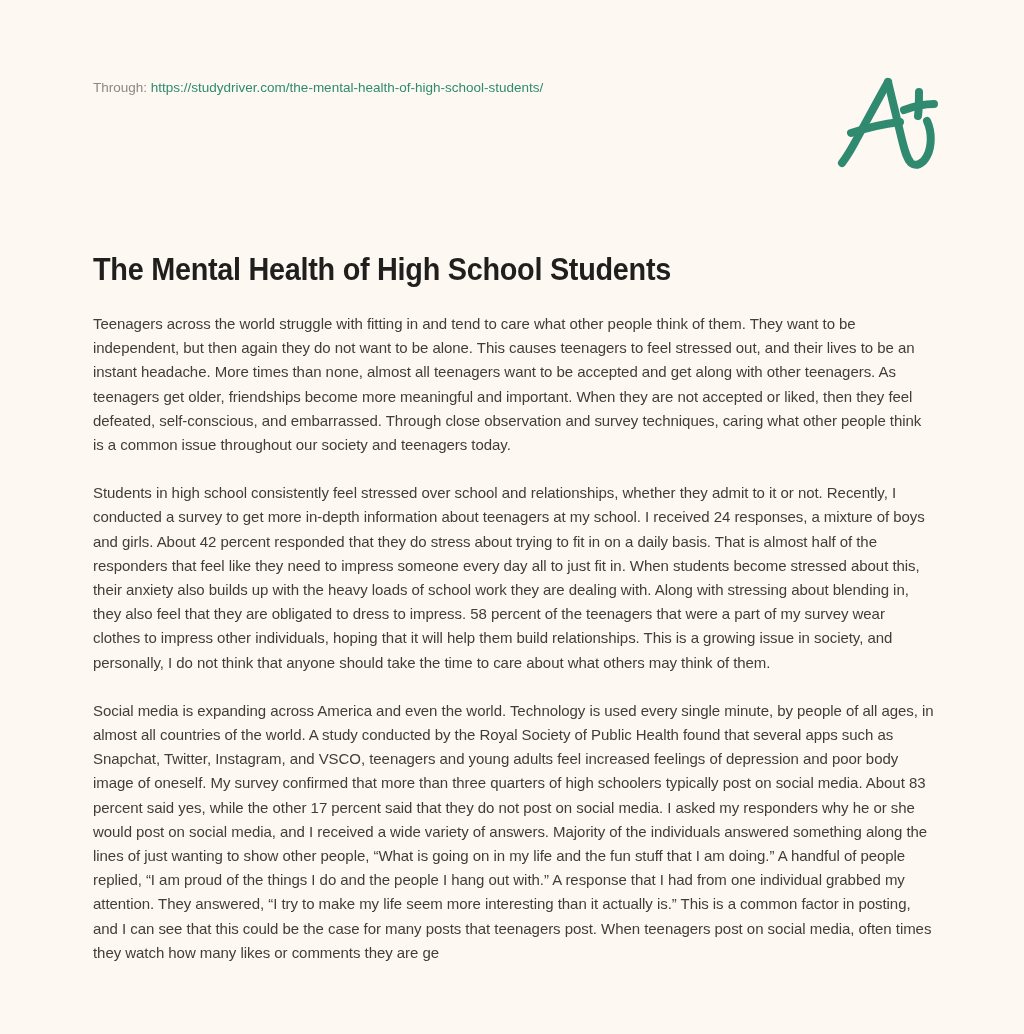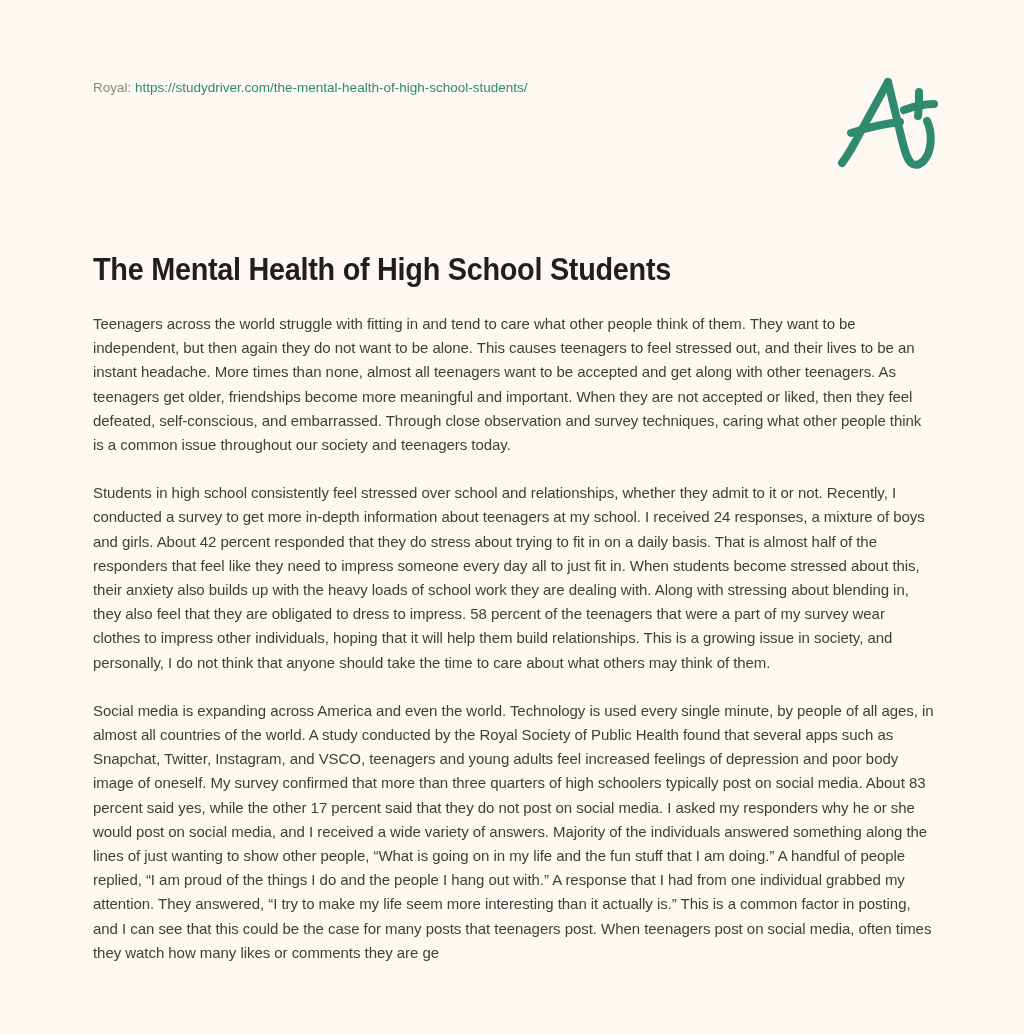--- a/index.html
+++ b/index.html
@@ -111,21 +111,21 @@
     margin-bottom: 0;
   }
 </style>
 </head>
 <body>
 
 <div class="page">
 
   <div class="header">
     <div class="source-line">
-      <span class="source-label">Royal:</span>
+      <span class="source-label">Through:</span>
       <a class="source-url" href="#">https://studydriver.com/the-mental-health-of-high-school-students/</a>
     </div>
   </div>
 
   <div class="logo">
     <svg viewBox="0 0 118 112" xmlns="http://www.w3.org/2000/svg">
       <g fill="none" stroke="#2f8a70" stroke-linecap="round" stroke-linejoin="round">
 
         <path d="M60 16 C52 30, 36 60, 26 78 C21 87, 17 93, 14 97" stroke-width="8"></path>
 

